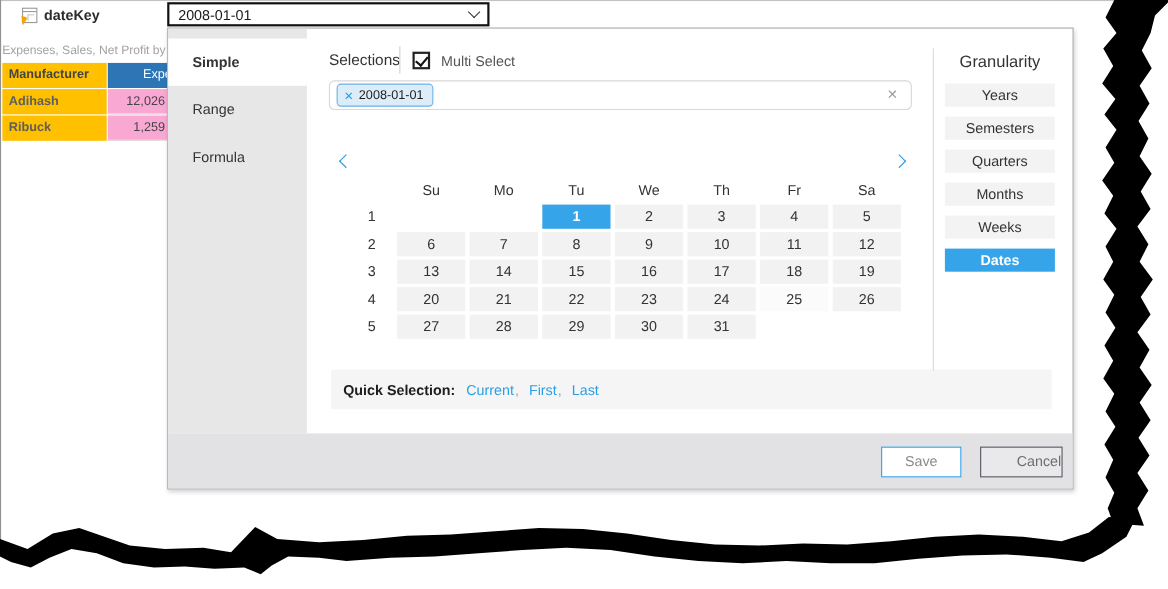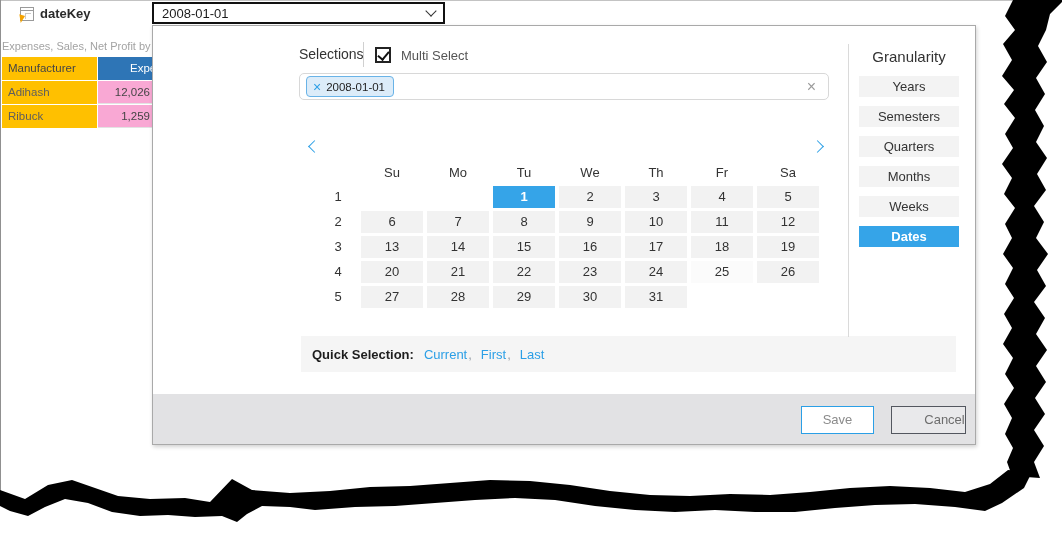--- a/index.html
+++ b/index.html
@@ -29,21 +29,21 @@
     border-left:4px solid transparent;border-right:2px solid transparent;border-top:8px solid #f4a300;
     transform:rotate(18deg);}
   .slicer-field{font-size:13px;font-weight:600;color:#2b2b2b;}
 
   
   .visual-title{position:absolute;left:2px;top:40px;width:150px;overflow:hidden;white-space:nowrap;
     font-size:11px;color:#a3a3a3;}
   .mini-table{position:absolute;left:2px;top:57px;width:151px;overflow:hidden;font-size:11.5px;}
   .mt-row{display:flex;margin-bottom:1px;}
   .mt-name{width:95px;background:var(--table-orange);padding:0 0 0 6px;height:23px;line-height:23px;
-    color:#5e5e5e;margin-right:1px;flex:none;}
+    color:#5e5e5e;margin-right:1px;flex:none;font-weight:bold;}
   .mt-row.head .mt-name{color:#454545;}
   .mt-val{width:54px;background:#f9a8d4;height:23px;line-height:23px;text-align:right;padding-right:2px;
     color:#454545;border-bottom:1px solid #e3e3e3;flex:none;}
   .mt-row.head .mt-val{background:var(--table-blue);color:#fff;border-bottom:none;padding-left:32px;}
 
   
   .dropdown{position:absolute;left:152px;top:2px;width:293px;height:22px;background:#fff;
     border:2px solid #111;display:flex;align-items:center;padding:0 8px;z-index:30;}
   .dropdown-value{font-size:13px;color:#1a1a1a;flex:1;}
   .chev-down{width:8px;height:8px;border-right:1.4px solid #333;border-bottom:1.4px solid #333;
@@ -144,20 +144,25 @@
       <div class="mt-val">1,259</div>
     </div>
   </div>
 
   <div class="dropdown">
     <span class="dropdown-value">2008-01-01</span>
     <span class="chev-down"></span>
   </div>
 
   <div class="dialog">
+    <div class="sidebar">
+      <div class="tab selected">Simple</div>
+      <div class="tab">Range</div>
+      <div class="tab">Formula</div>
+    </div>
 
     <div class="sel-label">Selections</div>
     <div class="sel-divider"></div>
     <div class="checkbox"></div>
     <div class="ms-label">Multi Select</div>
 
     <div class="sel-input">
       <span class="chip">
         <span class="chip-x">×</span>
         <span class="chip-text">2008-01-01</span>

